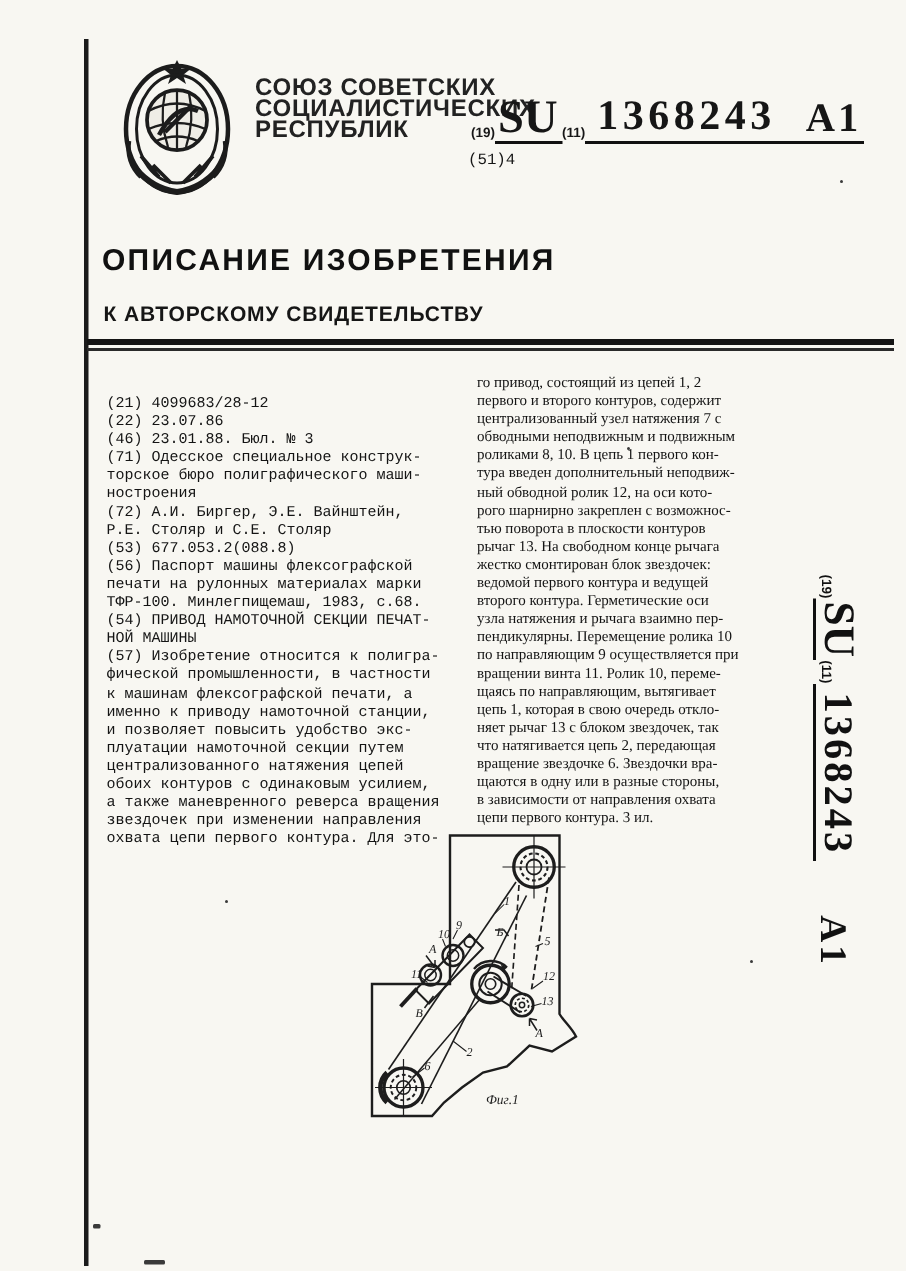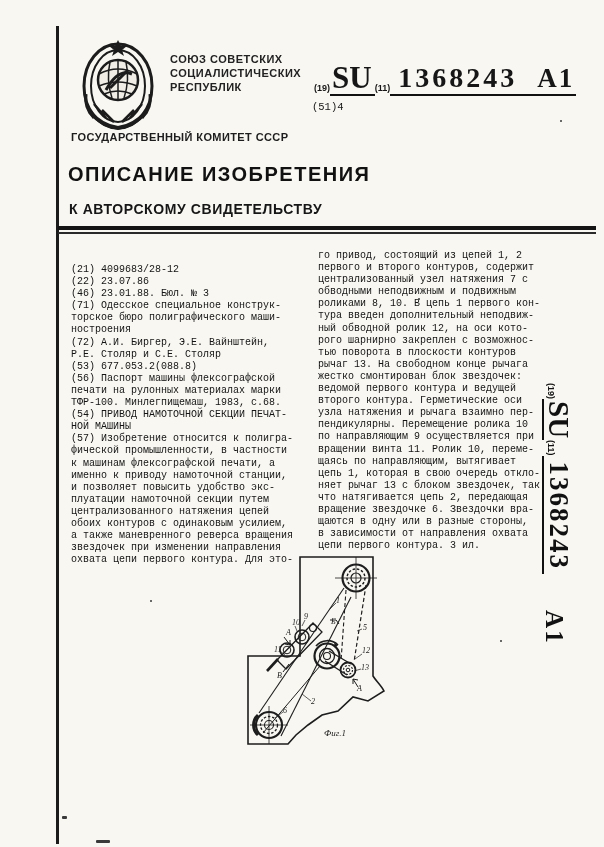--- a/index.html
+++ b/index.html
@@ -6,41 +6,41 @@
   body{
     width:604px;height:847px;position:relative;overflow:hidden;
     background:#f8f7f2;color:#161616;
     font-family:"Liberation Sans",sans-serif;
   }
   .abs{position:absolute;}
   
   .scan-edge{left:56px;top:26px;width:3px;height:818px;background:#1b1b1b;}
   .speck{background:#3a3a3a;width:2px;height:2px;border-radius:1px;}
   
-  .country{left:170px;top:52px;font-size:11px;font-weight:bold;line-height:14px;letter-spacing:.5px;color:#222;}
+  .country{left:170px;top:52px;font-size:16px;font-weight:bold;line-height:14px;letter-spacing:.5px;color:#222;}
   .committee{left:71px;top:131px;font-size:11px;font-weight:bold;line-height:13px;letter-spacing:.4px;color:#1d1d1d;}
   .pubrow{left:314px;top:58px;width:286px;height:38px;}
   .pubrow .tiny{font-size:9px;font-weight:bold;align-self:flex-end;padding-bottom:3px;}
   .pubrow{display:flex;align-items:flex-end;}
   .serifbig{font-family:"Liberation Serif",serif;font-weight:bold;}
   .su{font-size:31px;line-height:30px;border-bottom:2px solid #111;padding:0 3px 1px 2px;}
   .docnum{font-size:28px;line-height:28px;letter-spacing:3px;padding:0 6px 2px 8px;}
   .kind{font-size:27px;line-height:27px;letter-spacing:2px;padding:0 2px 2px 14px;}
   .numline{border-bottom:2px solid #111;display:flex;align-items:flex-end;}
   .ipcrow{left:312px;top:101px;width:288px;display:flex;font-family:"Liberation Mono","DejaVu Sans Mono",monospace;}
   .ipclabel{font-size:10.5px;padding-bottom:2px;}
   .ipcval{font-size:11.5px;font-weight:bold;border-bottom:1.5px solid #111;flex:1;padding:0 0 2px 6px;letter-spacing:1px;}
   .doctitle{left:68px;top:163px;font-size:20px;font-weight:bold;letter-spacing:1.5px;color:#111;}
   .docsub{left:69px;top:201px;font-size:14px;font-weight:bold;letter-spacing:.6px;color:#161616;}
   .rule1{left:58px;top:226px;width:538px;height:4px;background:#141414;}
   .rule2{left:58px;top:232px;width:538px;height:1.5px;background:#2a2a2a;}
   
   .col{font-family:"Liberation Mono","DejaVu Sans Mono",monospace;font-size:10px;line-height:12.1px;white-space:pre;color:#141414;}
   .col-left{left:71px;top:264px;width:236px;}
-  .col-right{left:318px;top:250px;width:236px;}
+  .col-right{left:318px;top:250px;width:236px;font-family:Liberation Serif, serif;}
   
   .emblem{left:72px;top:34px;}
   
   .figure{left:238px;top:550px;}
   .figure svg{display:block;}
   
   .sidebar{
     left:542px;top:383px;width:330px;height:56px;
     transform:rotate(90deg) translateY(-56px);transform-origin:0 0;
     display:flex;align-items:flex-end;color:#111;
@@ -78,21 +78,20 @@
     </g>
   </svg>
 </div>
 
 <div class="abs country">
     <div>СОЮЗ СОВЕТСКИХ</div>
     <div>СОЦИАЛИСТИЧЕСКИХ</div>
     <div>РЕСПУБЛИК</div>
   </div>
 <div class="abs committee">
-    <div>ГОСУДАРСТВЕННЫЙ КОМИТЕТ СССР</div>
   </div>
 
 <div class="abs pubrow">
   <span class="tiny">(19)</span>
   <span class="serifbig su">SU</span>
   <span class="tiny">(11)</span>
   <span class="numline">
     <span class="serifbig docnum">1368243</span>
     <span class="serifbig kind">A1</span>
   </span>

